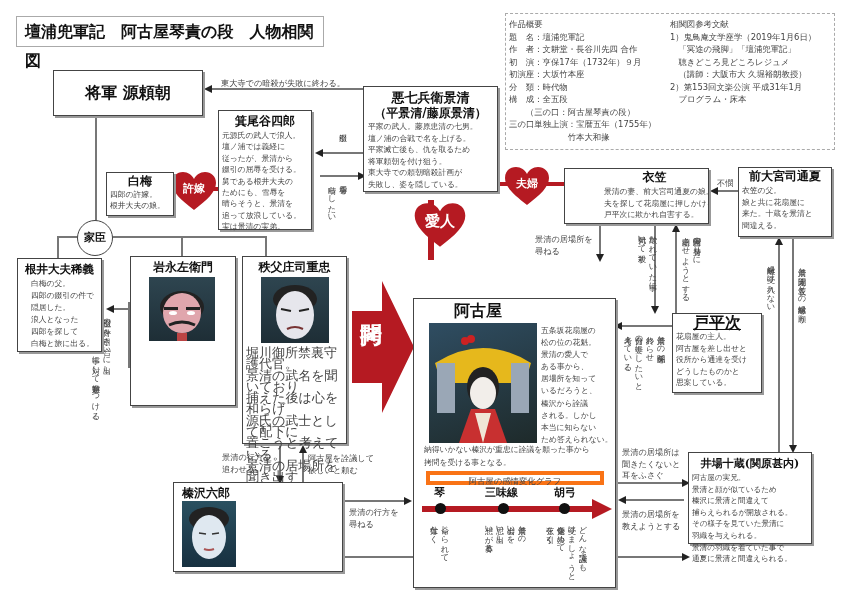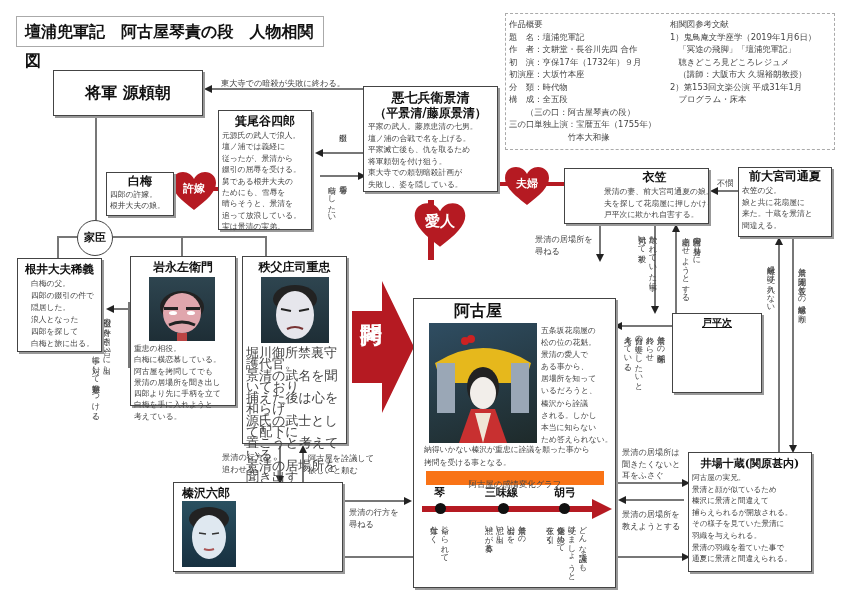--- a/index.html
+++ b/index.html
@@ -216,27 +216,20 @@
       <ellipse cx="33" cy="30" rx="22" ry="16" fill="#222"></ellipse>
       <ellipse cx="33" cy="36" rx="19" ry="20" fill="#e0a6ad"></ellipse>
       <rect x="15" y="30" width="14" height="3" fill="#222"></rect>
         <rect x="37" y="30" width="14" height="3" fill="#222"></rect>
       <ellipse cx="24" cy="36" rx="4" ry="2" fill="#fff"></ellipse>
         <ellipse cx="42" cy="36" rx="4" ry="2" fill="#fff"></ellipse>
       <path d="M20 48 Q33 42 46 48" stroke="#222" stroke-width="3" fill="none"></path>
       <rect x="28" y="56" width="10" height="8" fill="#b44"></rect>
     </svg>
   </div>
-  <div class="desc" style="position:absolute;top:86px;left:3px;font-size:7.8px;line-height:11.3px;">重忠の相役。
-白梅に横恋慕している。
-阿古屋を拷問してでも
-景清の居場所を聞き出し
-四郎より先に手柄を立て
-白梅を手に入れようと
-考えている。</div>
 </div>
 
 <div class="box" style="left:242px;top:256px;width:105px;height:188px;">
   <div class="serif name" style="font-size:12px;margin-top:2px;">秩父庄司重忠</div>
   <div class="portrait" style="left:18px;top:20px;width:68px;height:66px;background:linear-gradient(#2e4550,#1e2e36);">
     <svg width="68" height="66" viewBox="0 0 68 66">
       <ellipse cx="34" cy="22" rx="22" ry="14" fill="#222"></ellipse>
       <ellipse cx="34" cy="38" rx="19" ry="24" fill="#e6e6ec"></ellipse>
       <path d="M20 32 L30 34 M38 34 L48 32" stroke="#222" stroke-width="2"></path>
       <path d="M26 52 Q34 48 42 52" stroke="#733" stroke-width="2" fill="none"></path>
@@ -285,21 +278,21 @@
 松の位の花魁。
 景清の愛人で
 ある事から、
 居場所を知って
 いるだろうと、
 榛沢から詮議
 される。しかし
 本当に知らない
 ため答えられない。</div>
 
-  <div class="abs desc" style="left:12px;top:172px;width:178px;height:14px;border:7px solid #f97316;text-align:center;line-height:12px;">阿古屋の感情変化グラフ</div>
+  <div class="abs desc" style="left:12px;top:172px;width:178px;height:14px;border:4px solid #f97316;text-align:center;line-height:12px;">阿古屋の感情変化グラフ</div>
   <div class="abs" style="left:8px;top:200px;width:190px;height:20px;">
     <svg width="190" height="20" viewBox="0 0 190 20">
         <rect x="0" y="7" width="172" height="6" fill="#b51a22"></rect>
         <path d="M170 0 L190 10 L170 20 Z" fill="#b51a22"></path>
       </svg>
   </div>
 
   <div class="abs serif" style="left:20px;top:186px;font-size:11px;">琴</div>
   <div class="abs" style="left:21px;top:204px;width:11px;height:11px;background:#111;border-radius:50%;"></div>
   <div class="vlbl" style="left:14px;top:221px;">命じられて
@@ -329,24 +322,29 @@
 
 <div class="box" style="left:738px;top:167px;width:94px;height:70px;">
   <div class="serif name" style="font-size:12px;">前大宮司通夏</div>
   <div class="desc" style="padding-left:3px;font-size:7.8px;line-height:11.6px;">衣笠の父。
 娘と共に花扇屋に
 来た。十蔵を景清と
 間違える。</div>
 </div>
 
 <div class="box" style="left:672px;top:313px;width:90px;height:80px;">
-  <div class="serif name" style="font-size:10px;text-decoration:underline;">戸平次</div>
-</div>
-
-<div class="box" style="left:688px;top:452px;width:124px;height:120px;">
+  <div class="serif name" style="font-size:16px;text-decoration:underline;">戸平次</div>
+  <div class="desc" style="padding-left:3px;font-size:7.8px;line-height:11.6px;">花扇屋の主人。
+阿古屋を差し出せと
+役所から通達を受け
+どうしたものかと
+思案している。</div>
+</div>
+
+<div class="box" style="left:688px;top:452px;width:124px;height:92px;">
   <div class="serif name" style="font-size:11px;margin-top:2px;">井場十蔵(関原甚内)</div>
   <div class="desc" style="padding-left:3px;font-size:7.6px;line-height:11.6px;">阿古屋の実兄。
 景清と顔が似ているため
 榛沢に景清と間違えて
 捕らえられるが開放される。
 その様子を見ていた景清に
 羽織を与えられる。
 景清の羽織を着ていた事で
 通夏に景清と間違えられる。</div>
 </div>

